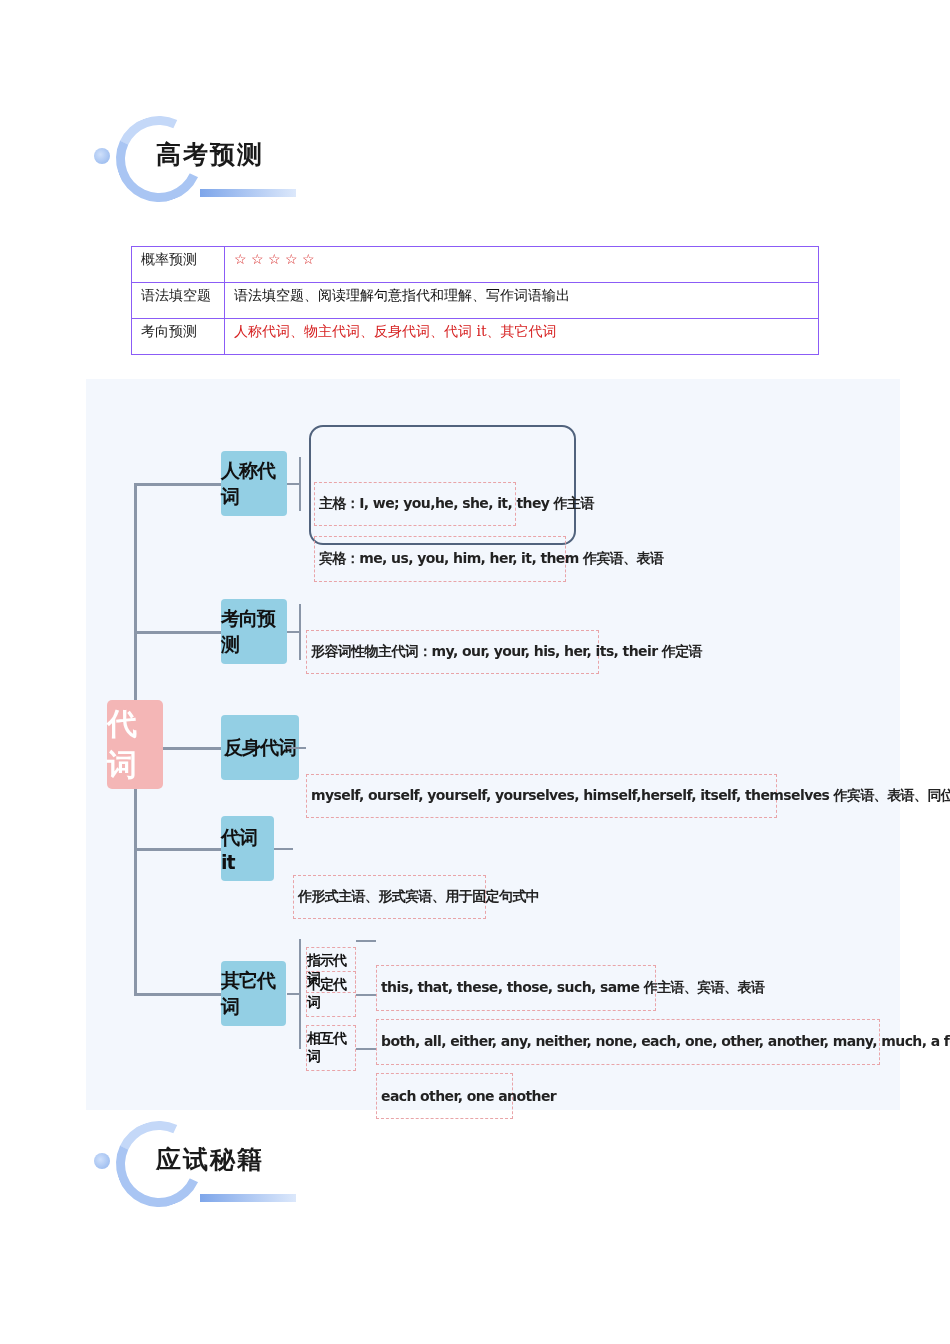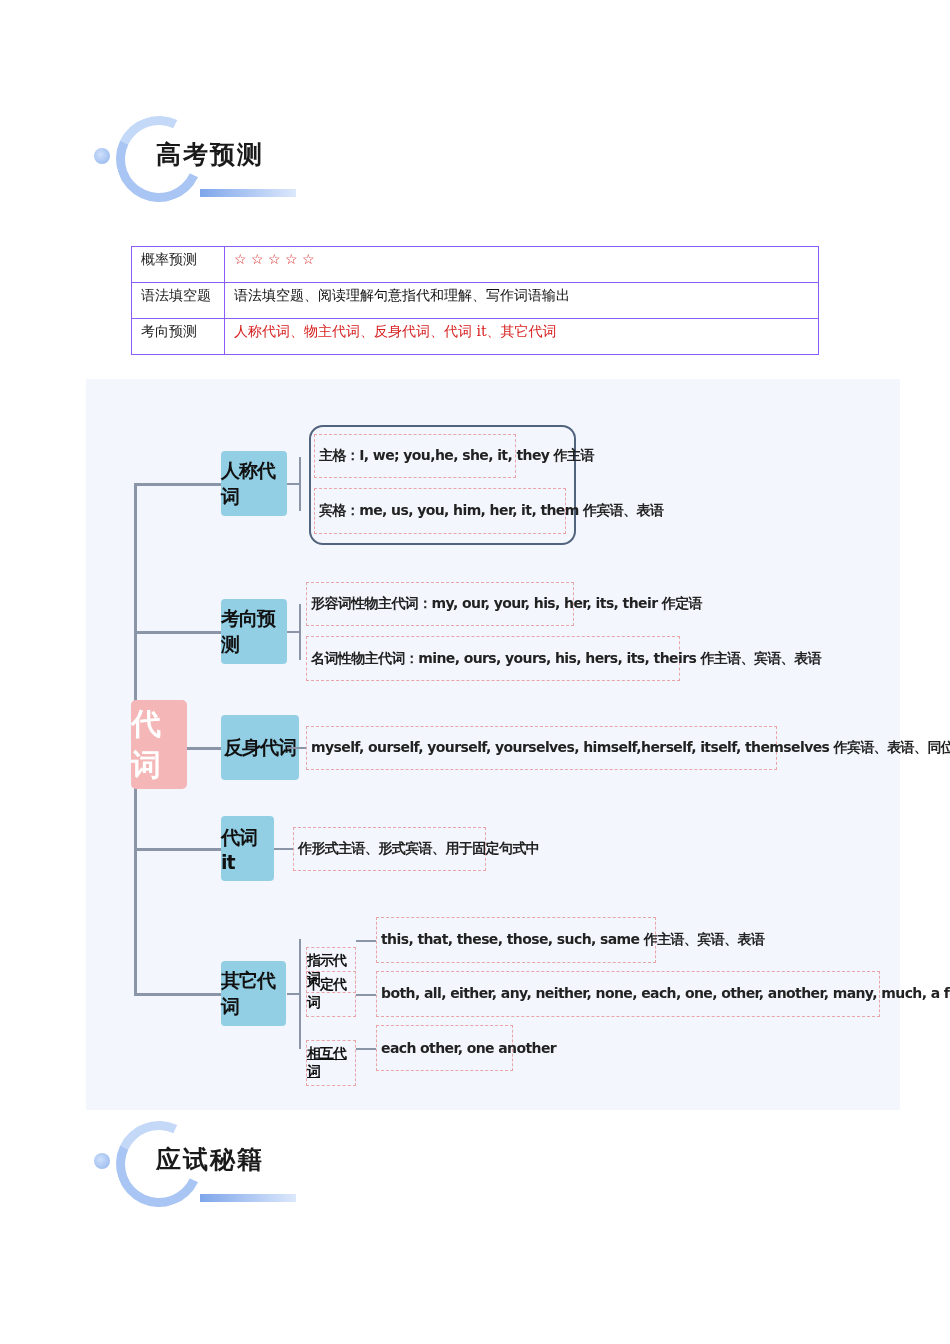--- a/index.html
+++ b/index.html
@@ -18,21 +18,21 @@
                font-family:"DejaVu Serif","Liberation Serif",serif; font-size:14px; }
   table.pred td { border:1px solid #8b5cf6; height:31px; padding:0 9px; vertical-align:top; padding-top:4px; }
   table.pred td.k { width:74px; color:#222; }
   .red { color:#d62020; }
   .map { position:absolute; left:86px; top:379px; width:814px; height:731px; background:#f3f7fd; }
   .node { position:absolute; background:#93cfe4; border-radius:4px; font-weight:bold; font-size:19px;
           display:flex; align-items:center; justify-content:center; color:#111; letter-spacing:-1px; }
   .root { position:absolute; background:#f4b6b6; border-radius:5px; color:#fff; font-weight:bold; font-size:30px;
           display:flex; align-items:center; justify-content:center; }
   .leaf { position:absolute; border:1px dashed #e9a4a8; font-size:14px; font-weight:bold; color:#222;
-          display:flex; align-items:center; padding:0 4px; white-space:nowrap; letter-spacing:-0.6px; box-sizing:border-box; }
+          display:flex; align-items:center; padding:0 4px; white-space:nowrap; letter-spacing:-0.6px; box-sizing:border-box;margin-top:48px; }
   .sub { position:absolute; border:1px dashed #e9a4a8; font-size:14px; font-weight:bold; display:flex; align-items:center;
          justify-content:center; box-sizing:border-box; letter-spacing:-1px; }
   .line { position:absolute; background:#8a96a8; }
   .cloud { position:absolute; border:2px solid #51637d; border-radius:14px; }
 </style>
 </head>
 <body>
 
 <div class="hdr" style="top:110px;">
   <div class="dot"></div>
@@ -61,34 +61,33 @@
 <div class="map">
 
   <div class="line" style="left:48px; top:105px; width:3px; height:510px;"></div>
 
   <div class="line" style="left:48px; top:104px; width:88px; height:3px;"></div>
   <div class="line" style="left:48px; top:252px; width:88px; height:3px;"></div>
   <div class="line" style="left:76px; top:368px; width:60px; height:3px;"></div>
   <div class="line" style="left:48px; top:469px; width:88px; height:3px;"></div>
   <div class="line" style="left:48px; top:614px; width:88px; height:3px;"></div>
 
-  <div class="root" style="left:21px; top:321px; width:56px; height:89px;margin-left:24px;">代词</div>
+  <div class="root" style="left:21px; top:321px; width:56px; height:89px;">代词</div>
 
   <div class="node" style="left:135px; top:72px; width:66px; height:65px;">人称代词</div>
   <div class="line" style="left:201px; top:104px; width:12px; height:2px;"></div>
   <div class="line" style="left:213px; top:78px; width:2px; height:54px;"></div>
   <div class="cloud" style="left:223px; top:46px; width:263px; height:116px;"></div>
   <div class="leaf" style="left:228px; top:55px; width:202px; height:44px;">主格：I, we; you,he, she, it, they 作主语</div>
   <div class="leaf" style="left:228px; top:109px; width:252px; height:46px;">宾格：me, us, you, him, her, it, them 作宾语、表语</div>
 
   <div class="node" style="left:135px; top:220px; width:66px; height:65px;">考向预测</div>
   <div class="line" style="left:201px; top:252px; width:12px; height:2px;"></div>
   <div class="line" style="left:213px; top:225px; width:2px; height:56px;"></div>
-  <div class="leaf" style="left:220px; top:203px; width:268px; height:44px;">形容词性物主代词：my, our, your, his, her, its, their 作定语</div>
-  <div class="leaf" style="left:220px; top:257px; width:374px; height:45px;">名词性物主代词：mine, ours, yours, his, hers, its, theirs 作主语、宾语、表语</div>
+  <div class="leaf" style="left:220px; top:203px; width:293px; height:44px;">形容词性物主代词：my, our, your, his, her, its, their 作定语</div>
 
   <div class="node" style="left:135px; top:336px; width:78px; height:65px;">反身代词</div>
   <div class="line" style="left:201px; top:368px; width:19px; height:2px;"></div>
   <div class="leaf" style="left:220px; top:347px; width:471px; height:44px;">myself, ourself, yourself, yourselves, himself,herself, itself, themselves 作宾语、表语、同位语</div>
 
   <div class="node" style="left:135px; top:437px; width:53px; height:65px;">代词 it</div>
   <div class="line" style="left:188px; top:469px; width:19px; height:2px;"></div>
   <div class="leaf" style="left:207px; top:448px; width:193px; height:44px;">作形式主语、形式宾语、用于固定句式中</div>
 
   <div class="node" style="left:135px; top:582px; width:65px; height:65px;">其它代词</div>
@@ -96,21 +95,21 @@
   <div class="line" style="left:213px; top:560px; width:2px; height:110px;"></div>
 
   <div class="sub" style="left:220px; top:568px; width:50px; height:46px;">指示代词</div>
   <div class="line" style="left:270px; top:561px; width:20px; height:2px;"></div>
   <div class="leaf" style="left:290px; top:538px; width:280px; height:46px;">this, that, these, those, such, same 作主语、宾语、表语</div>
 
   <div class="sub" style="left:220px; top:592px; width:50px; height:46px;">不定代词</div>
   <div class="line" style="left:270px; top:615px; width:20px; height:2px;"></div>
   <div class="leaf" style="left:290px; top:592px; width:504px; height:46px;">both, all, either, any, neither, none, each, one, other, another, many, much, a few, little, some等。</div>
 
-  <div class="sub" style="left:220px; top:661px; width:50px; height:46px;text-decoration:underline;">相互代词</div>
+  <div class="sub" style="left:220px; top:646px; width:50px; height:46px;">相互代词</div>
   <div class="line" style="left:270px; top:669px; width:20px; height:2px;"></div>
   <div class="leaf" style="left:290px; top:646px; width:137px; height:46px;">each other, one another</div>
 </div>
 
 <div class="hdr" style="top:1115px;">
   <div class="dot"></div>
   <div class="ring"></div>
   <div class="title">应试秘籍</div>
   <div class="bar"></div>
 </div>

